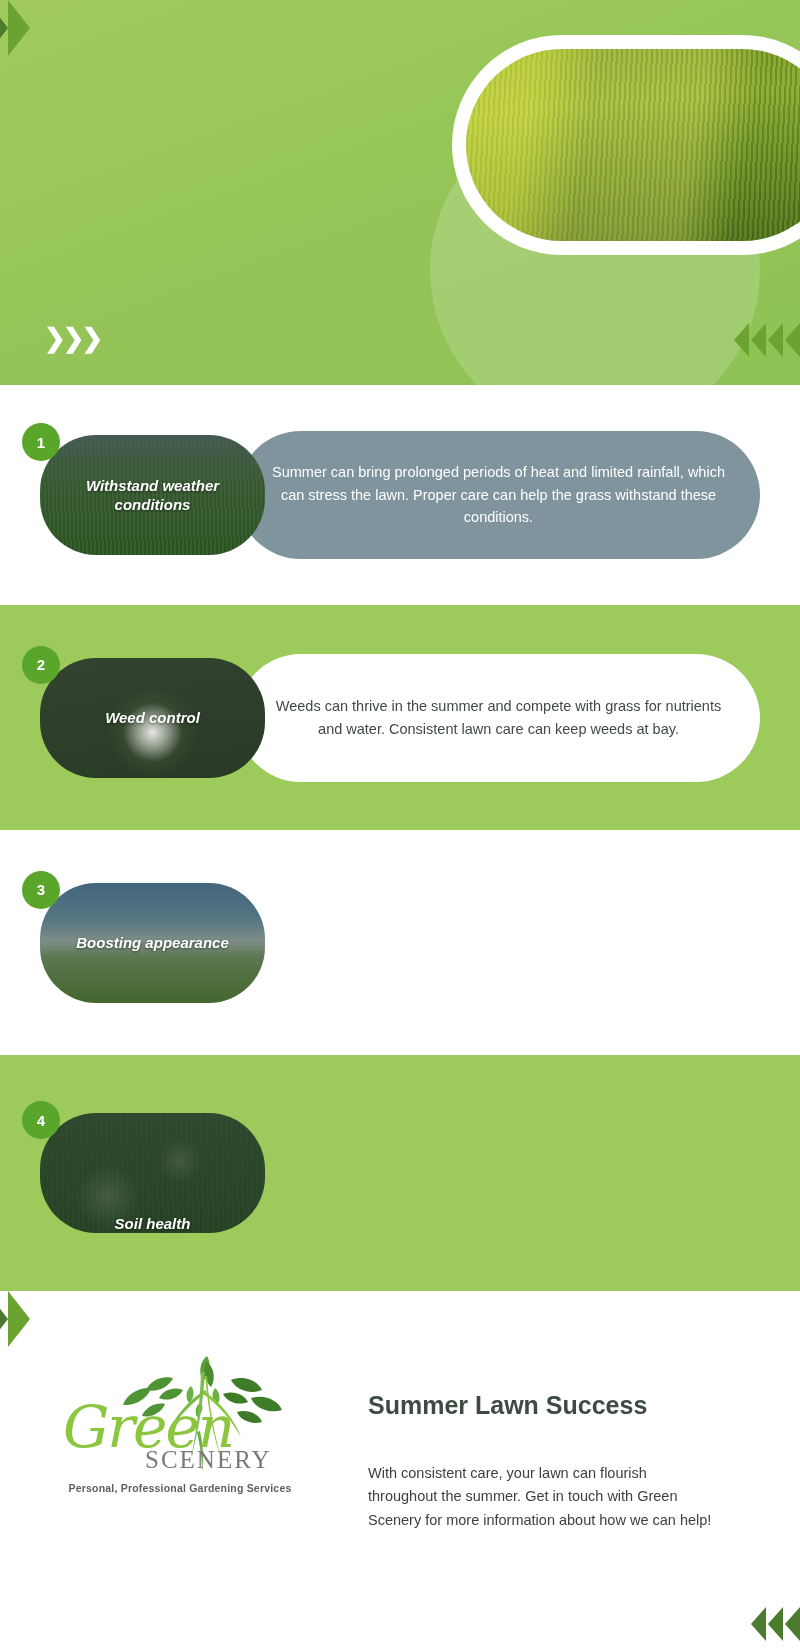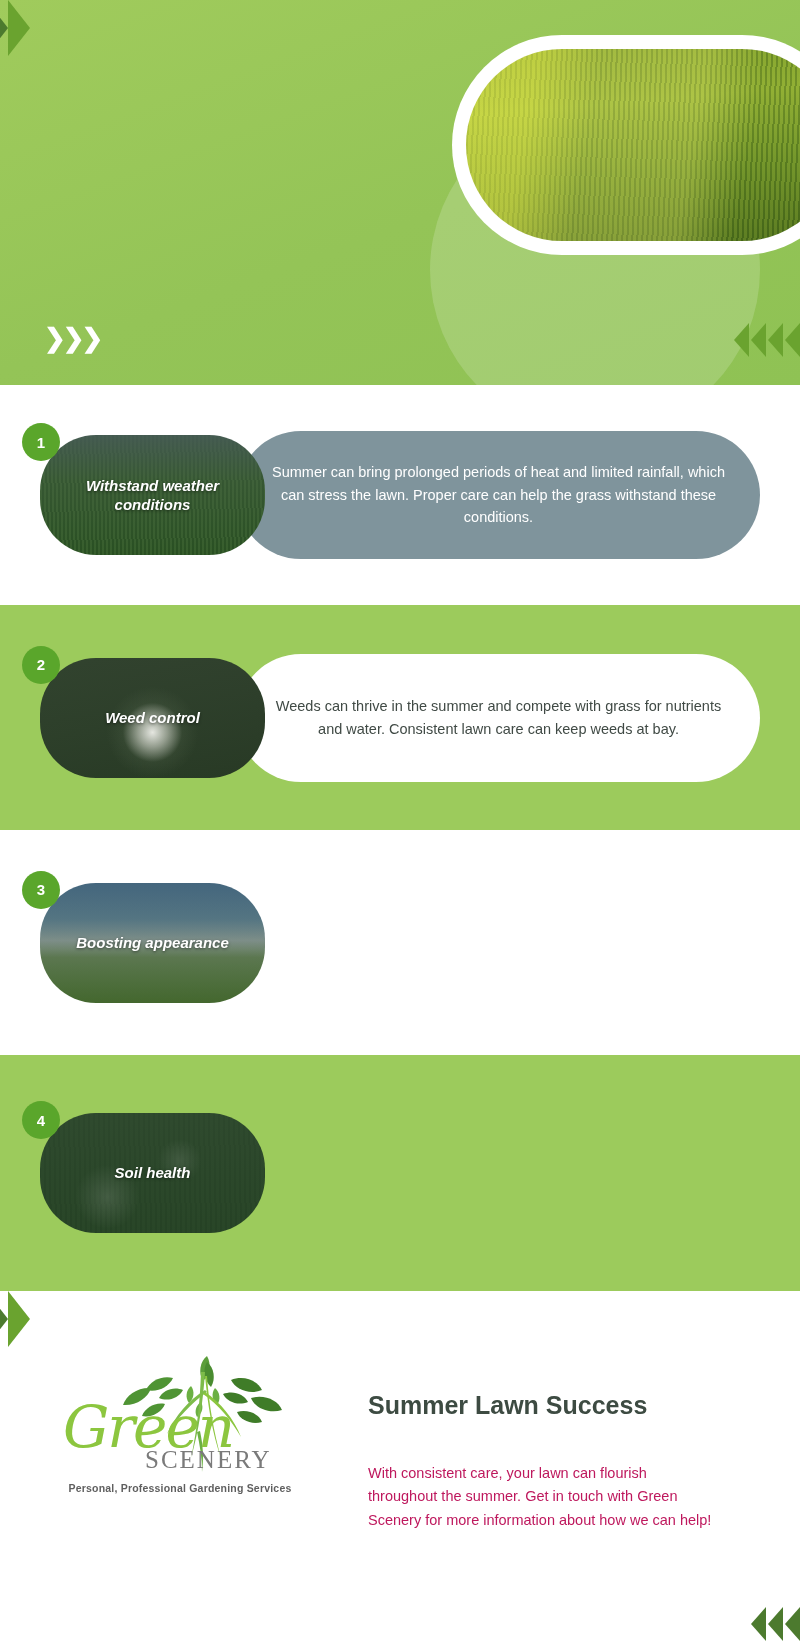--- a/index.html
+++ b/index.html
@@ -152,20 +152,21 @@
       linear-gradient(180deg, rgba(60,85,100,0.55) 0%, rgba(55,80,70,0.45) 55%, rgba(45,75,35,0.55) 100%),
       linear-gradient(180deg,#4e7b9c 0%,#6f97ae 30%,#b9c3bd 48%,#7d9a5e 62%,#5f8a3c 100%);
   }
   .img-soil {
     background:
       radial-gradient(circle at 30% 70%, rgba(255,255,255,0.12) 0%, rgba(255,255,255,0) 18%),
       radial-gradient(circle at 62% 40%, rgba(255,255,255,0.10) 0%, rgba(255,255,255,0) 14%),
       linear-gradient(180deg, rgba(45,70,45,0.85) 0%, rgba(35,62,35,0.80) 100%),
       repeating-linear-gradient(89deg, #2d4f2a 0px, #2d4f2a 2px, #3e6438 2px, #3e6438 5px),
       linear-gradient(180deg,#4a6b47 0%,#2c4a28 100%);
+    align-items: flex-end;
   }
 
   .desc {
     flex:1 1 auto;
     margin-left:-28px;
     border-radius:64px;
     padding:26px 34px;
     text-align:center;
     font-size:14.5px;
     line-height:1.55;
@@ -250,21 +251,21 @@
   }
   .footer-title {
     font-size:25px;
     font-weight:bold;
     color:#3d4b42;
     margin-bottom:42px;
   }
   .footer-body {
     font-size:14.5px;
     line-height:1.62;
-    color:#be185d;
+    color:#404040;
   }
 </style>
 </head>
 <body>
 
 <div class="header">
   <div class="hdr-circle"></div>
 
   <div class="hdr-chevrons-tl">
     <div class="chev-dark"></div>

